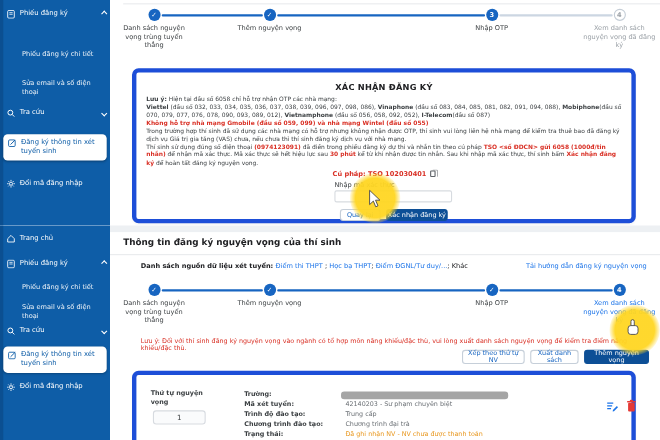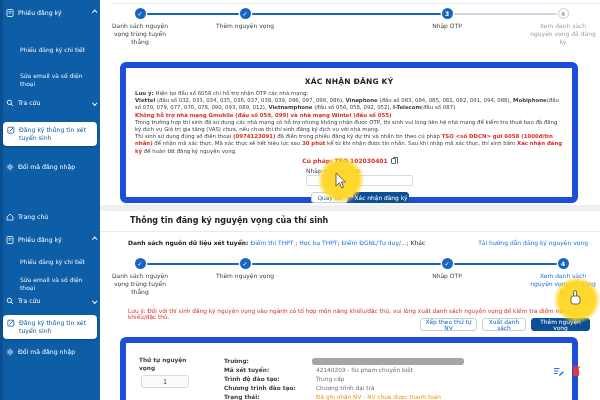--- a/index.html
+++ b/index.html
@@ -31,21 +31,21 @@
          justify-content:center; font-size:6px; font-weight:bold; }
   .dot.done, .dot.active { background:#1765c1; color:#fff; }
   .dot.pending { background:#fff; border:1px solid #c4cdd6; color:#9aa0a6; }
   .step-label { margin-top:3px; font-size:6px; color:#3c4043; line-height:1.3; }
   .step-label.muted { color:#9aa0a6; }
   .step-label.blue  { color:#1a73e8; }
   .sline { position:absolute; height:1.5px; background:#1765c1; border-radius:1px; }
   .sline.gray { background:#ccd6e2; }
 
   
-  .card { position:absolute; background:#fff; border:6px solid #1d4ed8; border-radius:6px;
+  .card { position:absolute; background:#fff; border:4px solid #1d4ed8; border-radius:6px;
           box-shadow:0 1px 2px rgba(0,0,0,.04); }
   .confirm-title { text-align:center; font-size:7.5px; font-weight:bold; color:#202124; padding-top:9px; letter-spacing:.2px; }
   .confirm-text { position:absolute; left:9px; right:9px; top:22px; font-size:5.4px; line-height:1.33; color:#3c4043; }
   .seg-b { font-weight:bold; }
   .seg-red { color:#d93025; font-weight:bold; }
   .seg-link { color:#1a73e8; cursor:pointer; }
   .red-line { color:#d93025; font-weight:bold; }
   .syntax-row { position:absolute; left:0; right:0; top:89px; text-align:center; font-size:6px;
                 font-weight:bold; color:#d93025; }
   .copy-ico { display:inline-block; width:5px; height:6px; border:1px solid #5f6368; border-radius:1px;
@@ -235,21 +235,21 @@
               <line x1="5.5" y1="5.5" x2="6.4" y2="6.4"></line>
               <line x1="6.4" y1="1.6" x2="5.5" y2="2.5"></line>
               <line x1="1.6" y1="6.4" x2="2.5" y2="5.5"></line>
             </g>
           </svg>
         <span class="sb-label">Đổi mã đăng nhập</span>
       </div>
     </aside>
 
     <div class="abs band" style="left:100px;top:0;width:500px;height:6px;"></div>
-    <div class="abs sec-header" style="left:130px;top:11px;text-align:right;">Thông tin đăng ký nguyện vọng của thí sinh</div>
+    <div class="abs sec-header" style="left:112px;top:11px;text-align:right;">Thông tin đăng ký nguyện vọng của thí sinh</div>
     <div class="abs hairline" style="left:100px;top:26px;width:500px;"></div>
 
     <div class="abs ds-line" style="left:128px;top:34px;"><span class="seg-b">Danh sách nguồn dữ liệu xét tuyển: </span><span class="seg-link">Điểm thi THPT</span><span> ; </span><span class="seg-link">Học bạ THPT</span><span>; </span><span class="seg-link">Điểm ĐGNL/Tư duy/...</span><span>; </span><span>Khác</span></div>
     <div class="abs guide-link" style="right:12px;top:34px;">Tải hướng dẫn đăng ký nguyện vọng</div>
 
     <div class="abs sline" style="left:147px;top:58px;width:92px;"></div>
     <div class="abs sline" style="left:252px;top:58px;width:189px;"></div>
     <div class="abs sline" style="left:454px;top:58px;width:103px;"></div>
 
     <div class="step" style="left:140px;top:53px;width:64px;">

